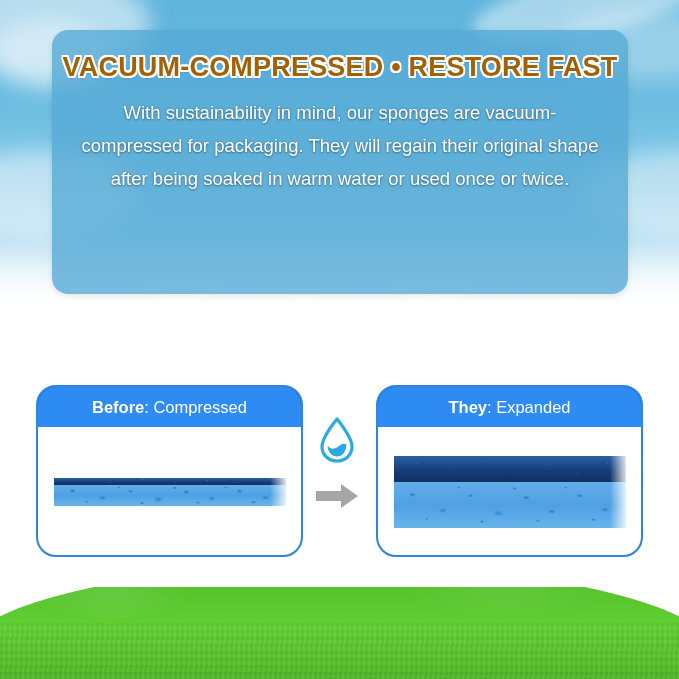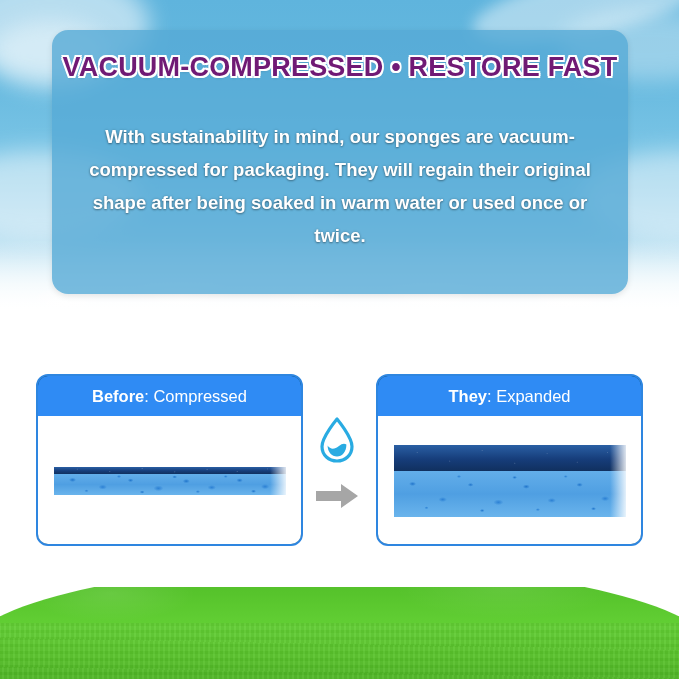--- a/index.html
+++ b/index.html
@@ -33,44 +33,44 @@
   .hero-panel{
     position:absolute;left:52px;top:30px;width:576px;height:264px;
     background:rgba(86,170,214,0.80);
     border-radius:16px;
     box-shadow:0 2px 6px rgba(0,0,0,0.10);
     display:flex;flex-direction:column;align-items:center;
     box-sizing:border-box;padding:22px 26px 18px 26px;
   }
   .hero-title{
     font-size:27px;font-weight:bold;letter-spacing:.2px;
-    color:#701a75;
+    color:#a16207;
     text-shadow:
       -1.6px -1.6px 0 #fff, 1.6px -1.6px 0 #fff, -1.6px 1.6px 0 #fff, 1.6px 1.6px 0 #fff,
       0 -1.8px 0 #fff, 0 1.8px 0 #fff, -1.8px 0 0 #fff, 1.8px 0 0 #fff,
       0 2px 3px rgba(0,0,0,.18);
     white-space:nowrap;
     margin:0 0 6px 0;
     text-align:center;
   }
   .hero-body{
-    margin-top:32px;
-    font-size:18.5px;font-weight:bold;line-height:1.78;
+    margin-top:8px;
+    font-size:18.5px;font-weight:normal;line-height:1.78;
     color:#ffffff;text-align:center;
     text-shadow:0 1px 2px rgba(0,0,0,.35), 0 0 3px rgba(0,0,0,.20);
     max-width:520px;
   }
 
   
   .compare{
     position:absolute;left:0;top:352px;width:679px;height:210px;
   }
   .card{
-    position:absolute;top:22px;width:267px;height:172px;
-    border:2px solid #2e86e0;border-radius:12px;background:#0c4a6e;
+    position:absolute;top:33px;width:267px;height:172px;
+    border:2px solid #2e86e0;border-radius:20px;background:#0c4a6e;
     overflow:hidden;box-sizing:border-box;
   }
   .card.left{left:36px;}
   .card.right{left:376px;}
   .card-header{
     height:40px;background:#2f8bf4;
     display:flex;align-items:center;justify-content:center;
     border-top-left-radius:9px;border-top-right-radius:9px;
   }
   .card-header .lbl{

